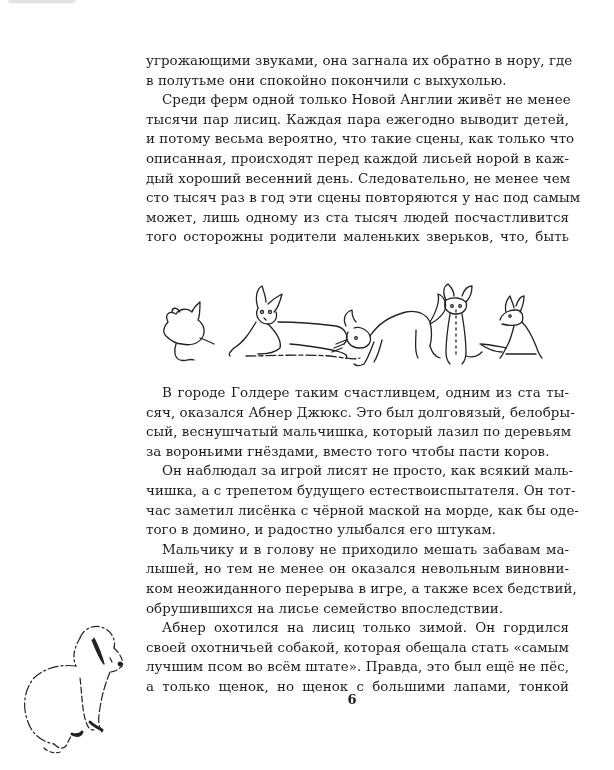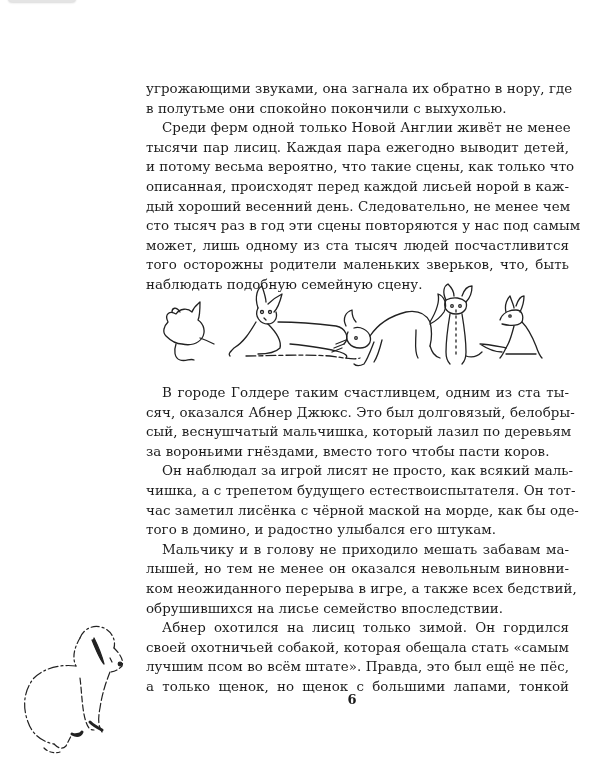--- a/index.html
+++ b/index.html
@@ -15,21 +15,21 @@
   .text-block {
     position: absolute; left: 146px; width: 423px;
     font-size: 13.4px; line-height: 19.6px; letter-spacing: 0.05px;
   }
   .line {
     display: block; white-space: nowrap; text-align: justify; text-align-last: justify;
     height: 19.6px; overflow: visible;
   }
   .line.last { text-align-last: left; }
   .line.indent { padding-left: 16px; }
-  #block1 { top: 51px; margin-top: 28px; }
+  #block1 { top: 51px; }
   #block2 { top: 383px; }
   .illustration { position: absolute; left: 150px; top: 282px; width: 420px; height: 90px; }
   .dog { position: absolute; left: 10px; top: 618px; width: 125px; height: 140px; }
   .page-number {
     position: absolute; left: 340px; top: 692px; width: 24px; text-align: center;
     font-size: 13px; font-weight: bold;
   }
 </style>
 </head>
 <body>
@@ -40,21 +40,20 @@
   <span class="line">угрожающими звуками, она загнала их обратно в нору, где</span>
   <span class="line last">в полутьме они спокойно покончили с выхухолью.</span>
   <span class="line indent">Среди ферм одной только Новой Англии живёт не менее</span>
   <span class="line">тысячи пар лисиц. Каждая пара ежегодно выводит детей,</span>
   <span class="line">и потому весьма вероятно, что такие сцены, как только что</span>
   <span class="line">описанная, происходят перед каждой лисьей норой в каж-</span>
   <span class="line">дый хороший весенний день. Следовательно, не менее чем</span>
   <span class="line">сто тысяч раз в год эти сцены повторяются у нас под самым</span>
   <span class="line">может, лишь одному из ста тысяч людей посчастливится</span>
   <span class="line">того осторожны родители маленьких зверьков, что, быть</span>
-  <span class="line last">наблюдать подобную семейную сцену.</span>
 </div>
 
 <svg class="illustration" viewBox="0 0 420 90" fill="none" stroke="#222" stroke-width="1.3" stroke-linecap="round" stroke-linejoin="round">
 
   <g>
     <path d="M18 40 C14 32 20 28 26 32 C30 26 38 26 42 30 C44 24 48 22 50 20 C50 28 50 34 48 38 C54 42 56 50 52 56 C48 62 40 64 32 62 C26 62 20 58 16 54 C12 50 14 44 18 40 Z"></path>
     <path d="M26 62 C24 68 24 76 30 78 C36 80 40 76 44 78"></path>
     <path d="M50 56 C56 58 60 60 64 62"></path>
     <path d="M30 30 C26 24 22 26 22 30"></path>
   </g>

